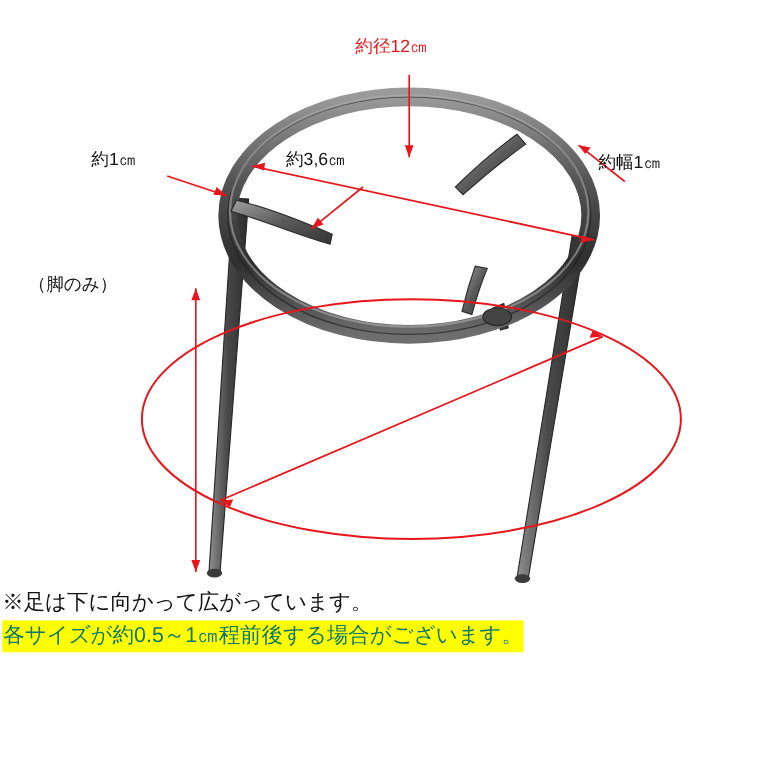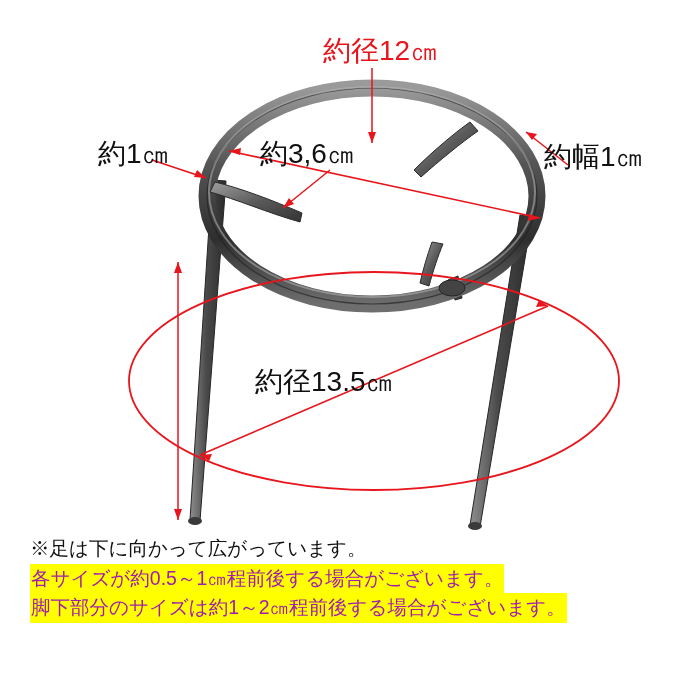--- a/index.html
+++ b/index.html
@@ -21,44 +21,44 @@
   }
   #diagram-svg {
     position: absolute;
     left: 0;
     top: 0;
     width: 700px;
     height: 700px;
   }
   .anno {
     position: absolute;
-    font-size: 28px;
+    font-size: 16px;
     color: #111111;
     white-space: nowrap;
     line-height: 1.25;
     letter-spacing: 0px;
   }
   .anno.red {
     color: #e8151c;
   }
   .note-block {
     position: absolute;
-    left: 30px;
+    left: 2px;
     top: 534px;
     width: 664px;
     font-size: 19.5px;
     color: #111111;
     line-height: 1.52;
   }
   .note-line {
     white-space: nowrap;
   }
   .note-line.hl {
     background: #ffff00;
-    color: #a21caf;
+    color: #0f766e;
     display: inline-block;
     padding: 0 1px;
   }
   .multi {
     line-height: 1.3;
   }
 </style>
 </head>
 <body>
 
@@ -140,30 +140,29 @@
       <path d="M526,132 l11,2 l-5,6 z" fill="#e8151c" stroke="none"></path>
 
       <line x1="178" y1="262" x2="178" y2="520" stroke-width="1.5"></line>
       <path d="M178,262 l-4,11 l8,0 z" fill="#e8151c" stroke="none"></path>
       <path d="M178,520 l-4,-11 l8,0 z" fill="#e8151c" stroke="none"></path>
     </g>
   </svg>
 
   <div class="anno red" style="left:323px; top:33px;">約径12㎝</div>
 
-  <div class="anno" style="left:98px; top:136px;">約1㎝</div>
+  <div class="anno" style="left:83px; top:136px;">約1㎝</div>
 
   <div class="anno" style="left:260px; top:136px;">約3,6㎝</div>
 
   <div class="anno" style="left:544px; top:139px;">約幅1㎝</div>
 
   <div class="anno multi" style="left:26px; top:250px;">
+    <div>（脚のみ）</div>
   </div>
 
-  <div class="anno" style="left:255px; top:364px;">約径13.5㎝</div>
 
   <div class="note-block">
     <div class="note-line">※足は下に向かって広がっています。</div>
     <div><span class="note-line hl">各サイズが約0.5～1㎝程前後する場合がございます。</span></div>
-    <div><span class="note-line hl">脚下部分のサイズは約1～2㎝程前後する場合がございます。</span></div>
   </div>
 
 </div>
 
 </body></html>

